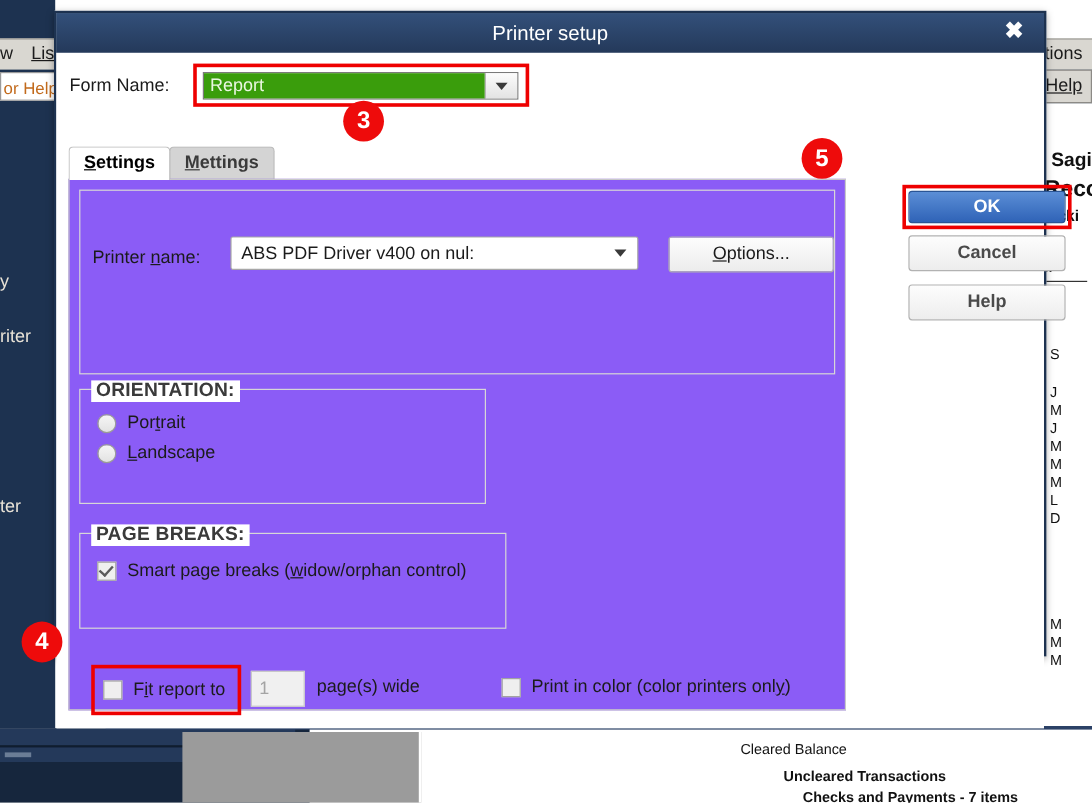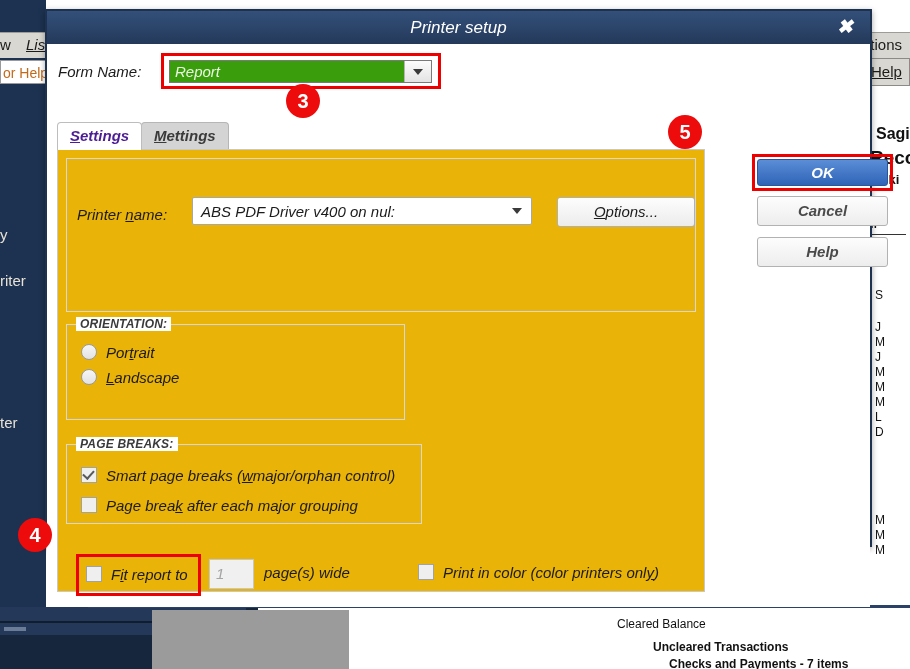--- a/index.html
+++ b/index.html
@@ -34,21 +34,21 @@
     background: #d9d7d1;
     border-top: 1px solid #9e9c97;
     border-bottom: 1px solid #6d6b67;
   }
   .bg-menu-item {
     position: absolute;
     font-size: 15px;
     color: #1b1b1b;
     top: 36px;
   }
-  .bg-menu-item .ul { text-decoration: underline; font-style: italic; }
+  .bg-menu-item .ul { text-decoration: underline; }
   .bg-menu-view { left: 0px; }
   .bg-menu-lists { left: 26px; }
   .bg-menu-solutions { left: 862px; }
 
   .bg-searchbar {
     position: absolute;
     left: 0; top: 58px;
     width: 910px; height: 28px;
     background: #1d3250;
   }
@@ -182,21 +182,20 @@
   #printer-setup-dialog {
     position: absolute;
     left: 45px;
     top: 9px;
     width: 827px;
     height: 538px;
     background: #ffffff;
     border: 2px solid #1d3250;
     box-sizing: border-box;
     box-shadow: 0 2px 6px rgba(0,0,0,0.35);
-    font-style: italic;
   }
   .dlg-titlebar {
     position: relative;
     height: 33px;
     background: linear-gradient(180deg, #2c4straight 0%, #2b4straight 100%);
     background: #2b4straight;
     background-color: #2c4465;
     background-image: linear-gradient(180deg, #33507a 0%, #24395a 100%);
   }
   .dlg-title {
@@ -276,21 +275,21 @@
     position: absolute;
     left: 10px; top: 78px;
     width: 650px;
     height: 28px;
   }
   .tab {
     position: absolute;
     top: 0;
     height: 28px;
     font-size: 15px;
-    color: #4c1d95;
+    color: #000000;
     line-height: 26px;
     padding: 0 12px;
     box-sizing: border-box;
     border: 1px solid #a6a6a6;
     border-bottom: none;
     border-radius: 4px 4px 0 0;
   }
   .tab .ul { text-decoration: underline; }
   .tab.active {
     left: 0;
@@ -304,21 +303,21 @@
     background: #d4d4d4;
     font-weight: bold;
     color: #3a3a3a;
     border-color: #b6b6b6;
   }
 
   .tab-panel {
     position: absolute;
     left: 10px; top: 105px;
     width: 648px; height: 443px;
-    background: #eab308;
+    background: #8b5cf6;
     border: 1px solid #c8c8c8;
     box-sizing: border-box;
   }
 
   
   .printer-group {
     position: absolute;
     left: 8px; top: 8px;
     width: 630px; height: 154px;
     border: 1px solid #d7d7d7;
@@ -381,31 +380,32 @@
   .fieldset {
     position: absolute;
     border: 1px solid #d7d7d7;
     box-sizing: border-box;
   }
   .fieldset-legend {
     position: absolute;
     top: -8px; left: 9px;
     background: #ffffff;
     padding: 0 4px;
-    font-size: 12px;
+    font-size: 16px;
     font-weight: bold;
     color: #3a3a3a;
     letter-spacing: 0.2px;
   }
   #orientation-group { left: 8px; top: 174px; width: 339px; height: 96px; }
   #page-breaks-group { left: 8px; top: 294px; width: 356px; height: 80px; }
 
   .radio-row, .check-row {
     position: absolute;
     display: flex;
+    align-items: center;
     font-size: 15px;
     color: #1b1b1b;
     white-space: nowrap;
   }
   .radio-mark {
     width: 14px; height: 14px;
     border-radius: 50%;
     border: 1px solid #9a9a9a;
     background: linear-gradient(180deg, #f6f6f6 0%, #e2e2e2 100%);
     margin-right: 9px;
@@ -637,27 +637,23 @@
           <span><span></span><span class="ul">L</span><span>andscape</span></span>
         </div>
 
       </div>
 
       <div class="fieldset" id="page-breaks-group">
         <div class="fieldset-legend">PAGE BREAKS:</div>
 
         <div class="check-row" style="left:14px; top:22px;">
           <span class="check-mark checked"></span>
-          <span><span>Smart page breaks (</span><span class="ul">w</span><span>major/orphan control)</span></span>
+          <span><span>Smart page breaks (</span><span class="ul">w</span><span>idow/orphan control)</span></span>
         </div>
 
-        <div class="check-row" style="left:14px; top:52px;">
-          <span class="check-mark"></span>
-          <span><span>Page brea</span><span class="ul">k</span><span> after each major grouping</span></span>
-        </div>
       </div>
 
       <div class="fit-highlight"></div>
       <div class="check-row" id="fit-report-row">
         <span class="check-mark"></span>
         <span><span>F</span><span class="ul">i</span><span>t report to</span></span>
       </div>
       <div class="pages-input">1</div>
       <div class="pages-wide-label">page(s) wide</div>
 

